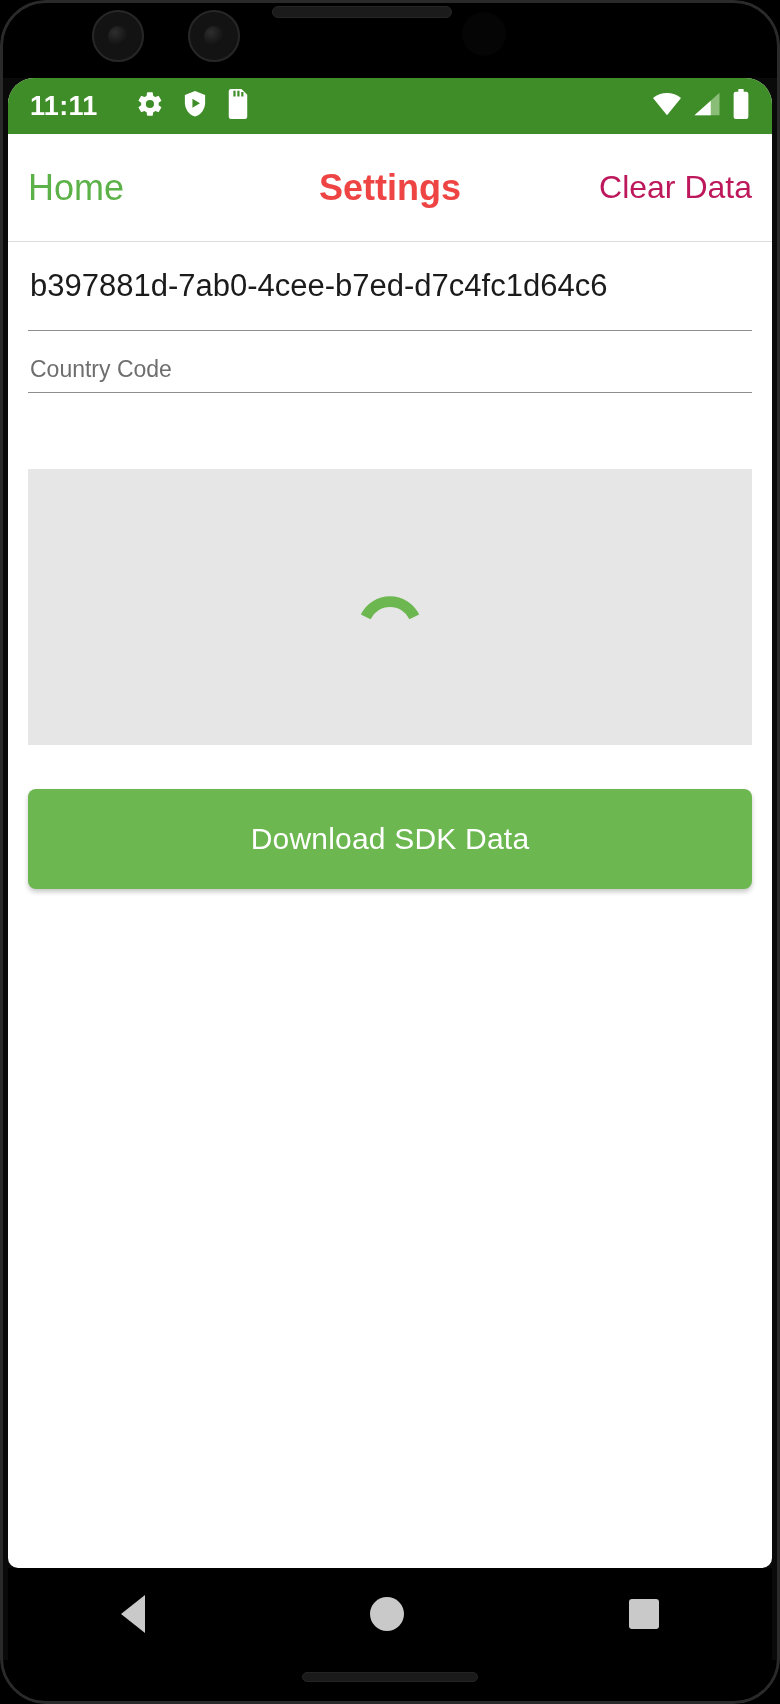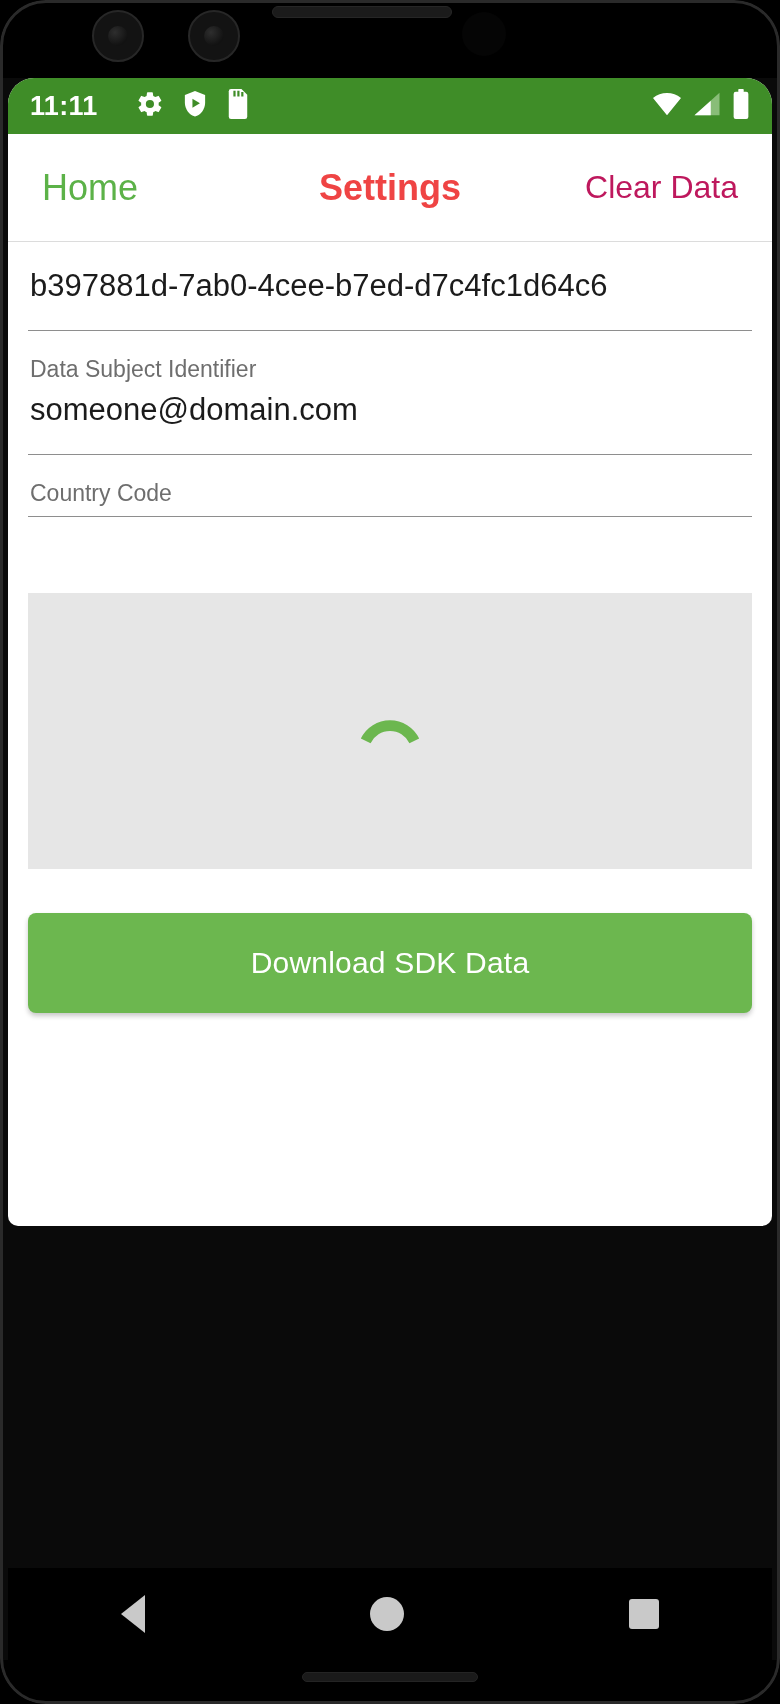--- a/index.html
+++ b/index.html
@@ -54,21 +54,21 @@
   #proximity-sensor{
     position:absolute; left:462px; top:12px;
     width:44px; height:44px; border-radius:50%;
     background:#050505;
   }
 
   
   #screen{
     position:absolute;
     left:8px; top:78px;
-    width:764px; height:1148px;
+    width:764px; height:1490px;
     background:#ffffff;
     border-radius:26px 26px 10px 10px;
     overflow:hidden;
   }
 
   
   #status-bar{
     height:56px;
     background:#3f8d28;
     display:flex; align-items:center;
@@ -82,21 +82,21 @@
   }
   #status-left-icons{ display:flex; align-items:center; gap:18px; flex:1; }
   #status-right-icons{ display:flex; align-items:center; gap:10px; }
   .sb-ico{ display:block; }
 
   
   #app-bar{
     height:108px;
     background:#fff;
     display:flex; align-items:center;
-    padding:0 34px;
+    padding:0 20px;
     border-bottom:1px solid #dcdcdc;
     position:relative;
   }
   #home-button{
     font-size:36px; color:#5cb248; font-weight:400;
     background:none; border:none; cursor:pointer;
     font-family:"Liberation Sans", sans-serif;
     padding:0;
   }
   #app-bar-title{
@@ -268,24 +268,20 @@
     </div>
 
     <div id="settings-form">
 
 
       <div class="field-row">
         <div class="field-value">b397881d-7ab0-4cee-b7ed-d7c4fc1d64c6</div>
       </div>
 
 
-      <div class="field-row">
-        <div class="field-label">Data Subject Identifier</div>
-        <div class="field-value">someone@domain.com</div>
-      </div>
 
       <div class="field-row">
         <div class="field-label">Country Code</div>
       </div>
 
     </div>
 
     <div id="loading-panel">
       <span id="loading-spinner">
         <svg width="72" height="72" viewBox="0 0 40 40">

